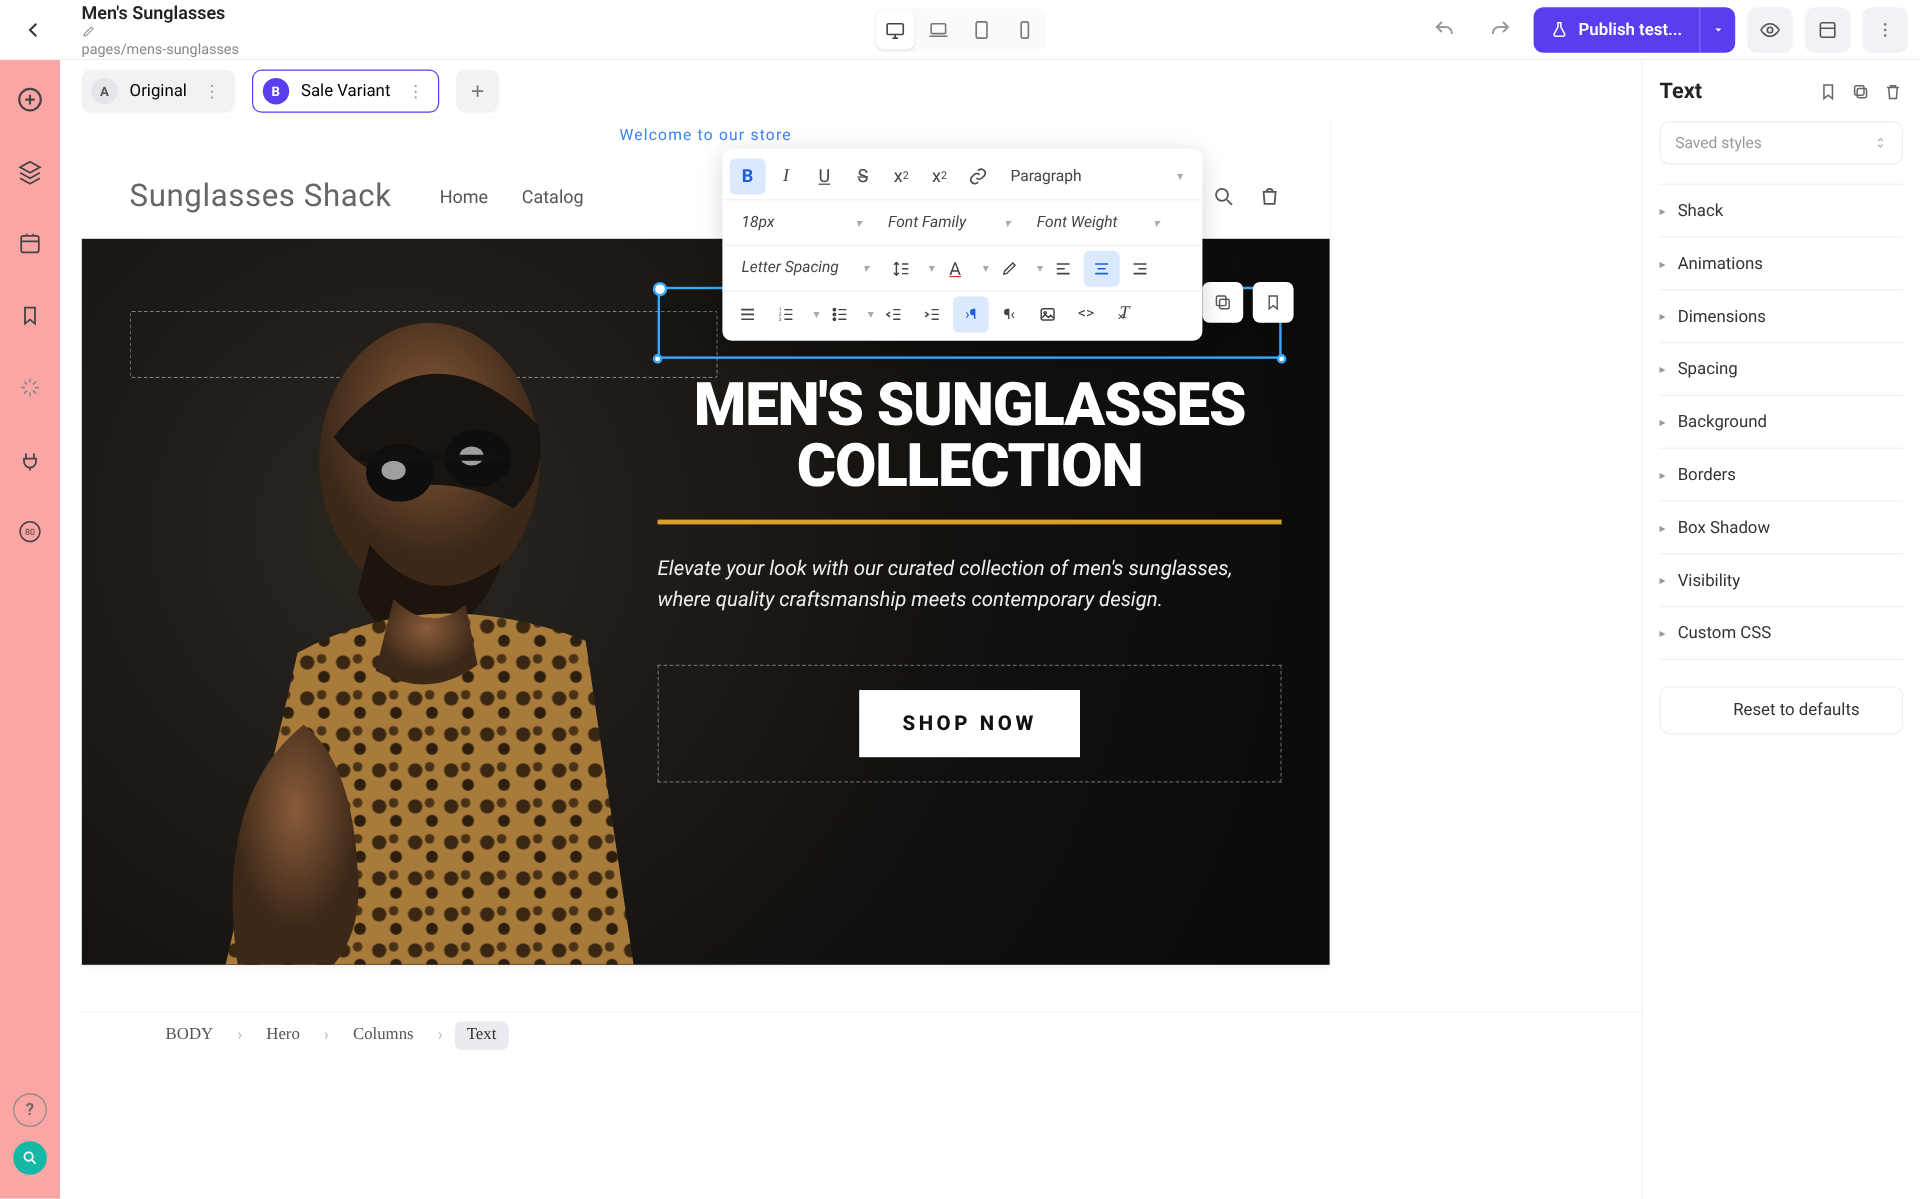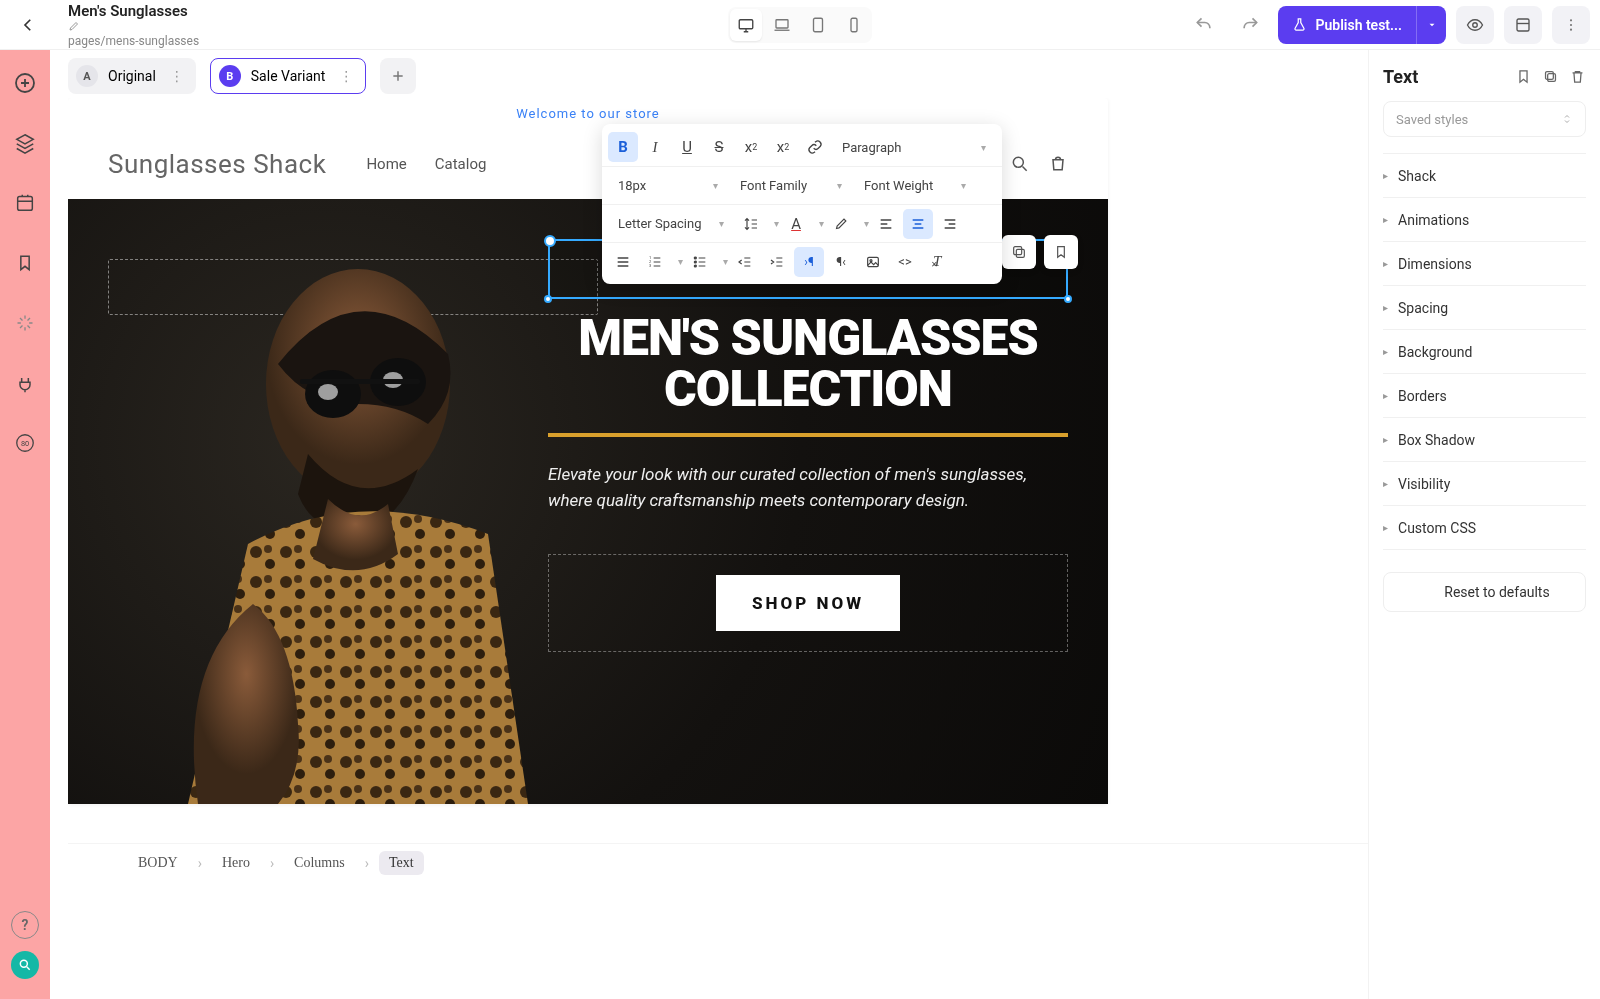--- a/index.html
+++ b/index.html
@@ -90,21 +90,21 @@
 .reset-btn { margin-top:22px; width:100%; height:40px; border:1px solid #eee; border-radius:8px; background:#fff; font-size:14px; color:#333; cursor:pointer;padding-left:25px; }
 
 
 .text-toolbar { position:absolute; left:602px; top:124px; width:400px; background:#fff; border-radius:8px; box-shadow:0 4px 20px rgba(0,0,0,0.15); z-index:60; padding:4px 0; }
 .tb-row { display:flex; align-items:center; height:38px; gap:2px; padding:0 6px; }
 .tb-row + .tb-row { border-top:1px solid #f0f0f0; }
 .tb-btn { min-width:30px; height:30px; display:flex; align-items:center; justify-content:center; border-radius:5px; cursor:pointer; color:#444; font-size:15px; }
 .tb-btn.on { background:#dbe9ff; color:#1b5fd9; }
 .tb-sel { flex:1; height:30px; display:flex; align-items:center; justify-content:space-between; padding:0 10px; font-size:13px; color:#444; cursor:pointer; }
 .caret-d { color:#aaa; font-size:10px; margin-left:6px; }
-.tb-field { height:30px; display:flex; align-items:center; justify-content:flex-start; padding:0 10px; font-size:13px; color:#444; cursor:pointer; border-radius:5px; }
+.tb-field { height:30px; display:flex; align-items:center; justify-content:flex-start; padding:0 10px; font-size:13px; color:#444; cursor:pointer; border-radius:5px;font-style:italic; }
 .tb-field .caret-d{ margin-left:auto; }
 
 
 .inline-tools { position:absolute; left:1002px; top:235px; display:flex; gap:8px; z-index:55; }
 .inline-tool { width:34px; height:34px; background:#fff; border-radius:6px; display:flex; align-items:center; justify-content:center; box-shadow:0 2px 6px rgba(0,0,0,.12); cursor:pointer; color:#555; }
 
 svg { display:block; }
 </style>
 </head>
 <body>

